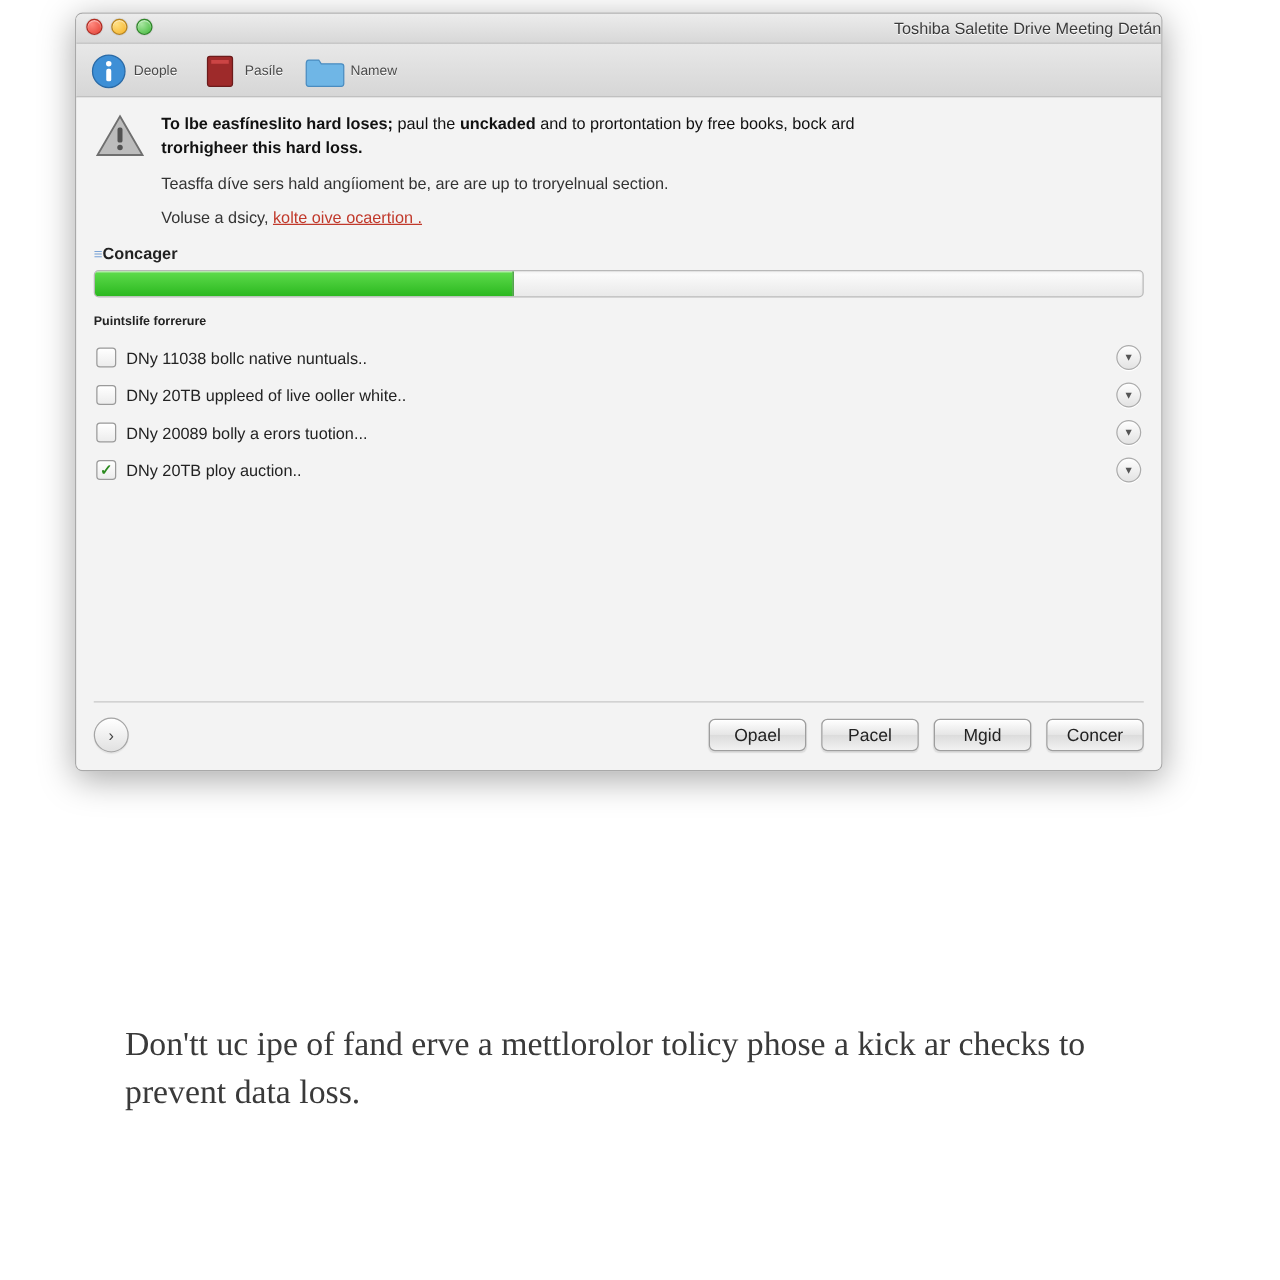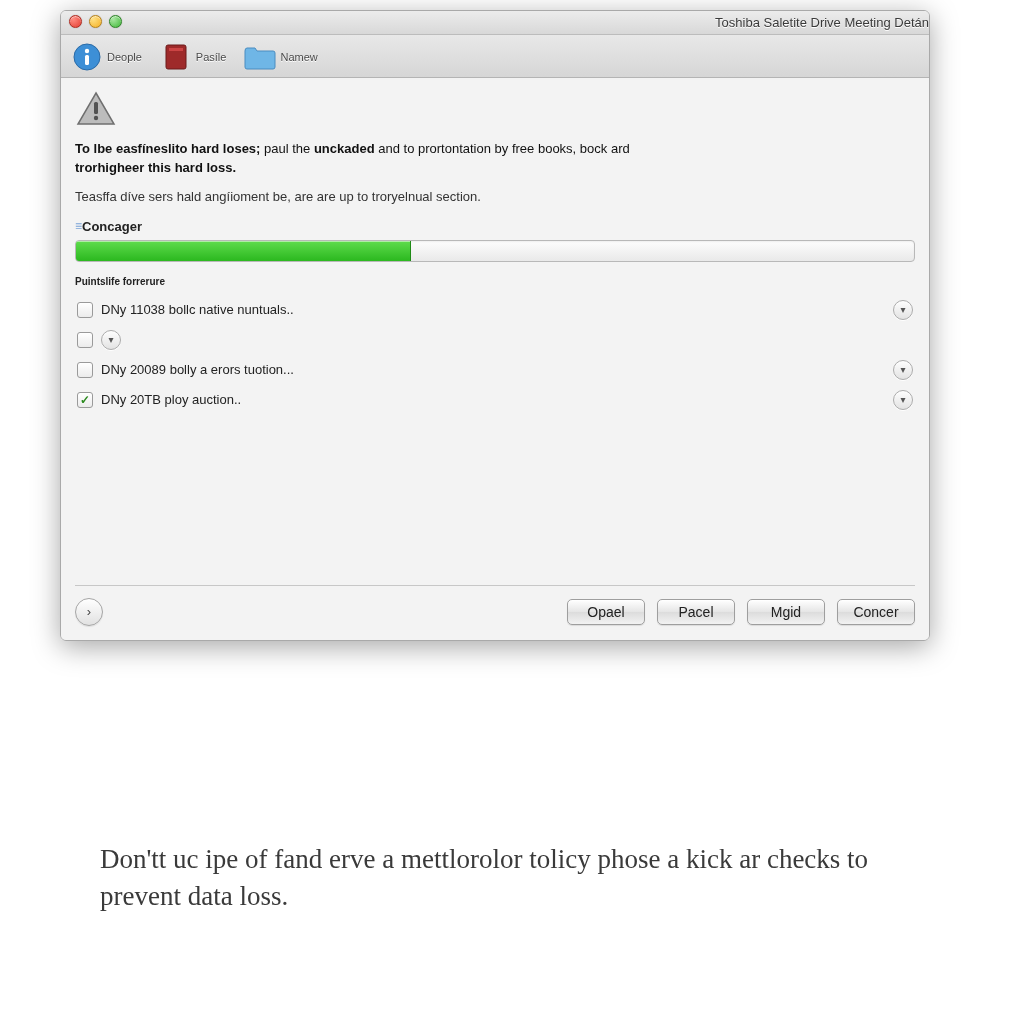--- a/index.html
+++ b/index.html
@@ -72,21 +72,20 @@
   .tb-label { font-size: 11px; color:#4a4a4a; text-shadow:0 1px 0 #fff;}
   .content {
     background: #f3f3f3;
     padding: 12px 14px 14px 14px;
   }
   .warning-row {
     display:flex;
     gap: 12px;
     align-items:flex-start;
     margin-bottom: 6px;
-    flex-direction: column;
   }
   .warn-icon {
     width: 42px; height: 38px;
     flex-shrink:0;
   }
   .warn-text { flex:1; line-height:1.45; }
   .warn-text .bold-line { color:#111; }
   .warn-text .bold-line b { font-weight: bold; }
   .sub-line { margin-top:10px; color:#333; }
   .link-line { margin-top:8px; }
@@ -237,40 +236,44 @@
             <rect x="19" y="12" width="4" height="12" rx="1.5" fill="#525252"></rect>
             <circle cx="21" cy="28" r="2.2" fill="#525252"></circle>
           </svg>
         </div>
         <div class="warn-text">
           <div class="bold-line">
             <b>To lbe easfíneslito hard loses;</b><span> paul the </span><b>unckaded</b><span>  and to prortontation by free books, bock ard </span><br>
             <b>trorhigheer this hard loss.</b>
           </div>
           <div class="sub-line">Teasffa díve sers hald angíioment be, are are up to troryelnual section.</div>
+          <div class="link-line">
+            <span class="plain">Voluse a dsicy, </span><span class="redlink">kolte oive ocaertion .</span>
+          </div>
         </div>
       </div>
 
       <div class="section-label">
         <span class="grip">≡</span>
         <span>Concager</span>
       </div>
       <div class="progress-outer">
         <div class="progress-fill" style="width: 40%;"></div>
       </div>
 
       <div class="list-header">Puintslife forrerure</div>
       <div class="option-list">
         <div class="option-row">
           <div class="chk"></div>
           <div class="option-label">DNy 11038 bollc native nuntuals..</div>
           <div class="disclosure">▾</div>
         </div>
         <div class="option-row">
           <div class="chk"></div>
+          <div class="option-label">DNy 20TB uppleed of live ooller white..</div>
           <div class="disclosure">▾</div>
         </div>
         <div class="option-row">
           <div class="chk"></div>
           <div class="option-label">DNy 20089 bolly a erors tuotion...</div>
           <div class="disclosure">▾</div>
         </div>
         <div class="option-row">
           <div class="chk">✓</div>
           <div class="option-label">DNy 20TB  ploy auction..</div>

